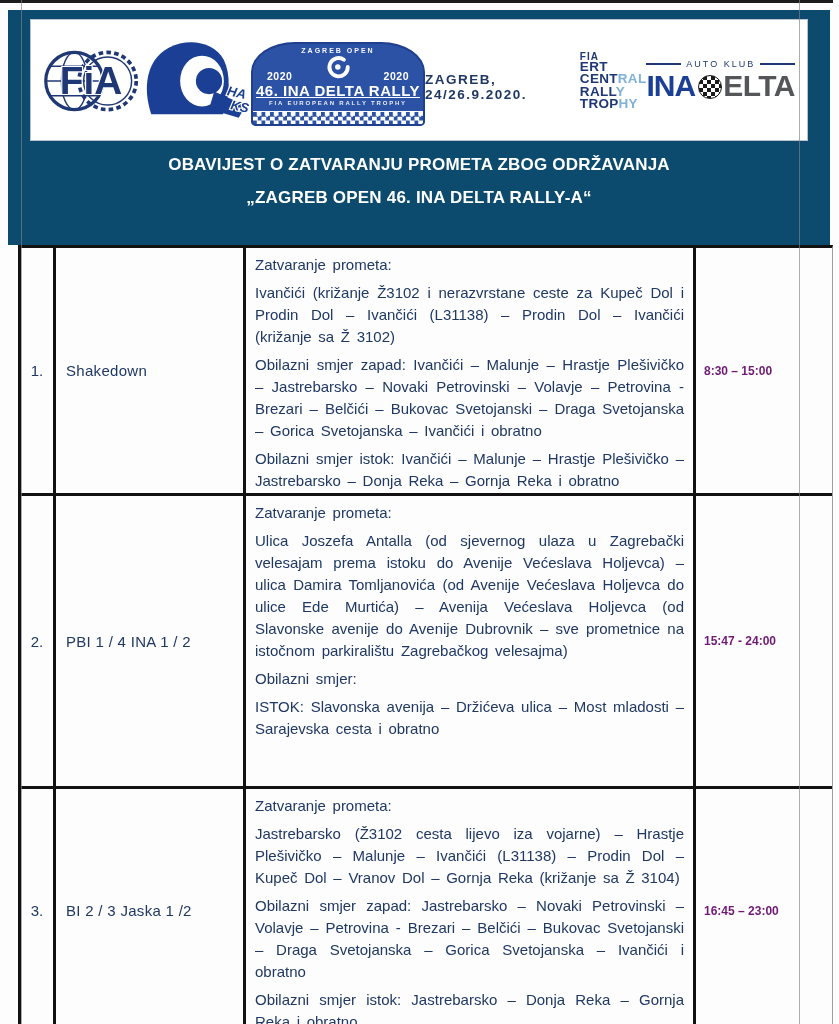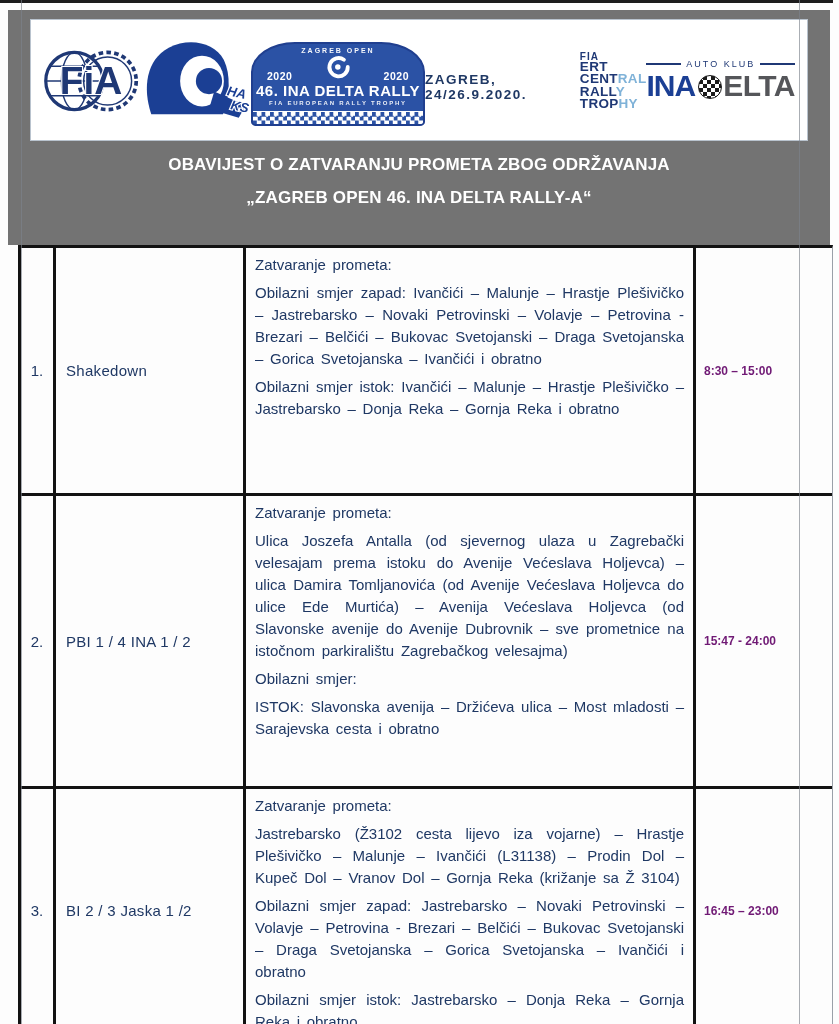--- a/index.html
+++ b/index.html
@@ -11,21 +11,21 @@
   }
   
   .top-rule { position:absolute; top:0; left:0; width:833px; height:3px; background:#1c1c1c; z-index:40; }
   .vline { position:absolute; top:0; bottom:0; width:1px; background:rgba(125,130,140,.65); z-index:60; }
   .vline-left { left:21px; }
   .vline-right { left:799px; }
 
   
   .header-block {
     position:absolute; left:8px; top:10px; width:822px; height:235px;
-    background:#737373; display:flex; flex-direction:column;
+    background:#0c4a6e; display:flex; flex-direction:column;
   }
   .logo-box {
     margin:9px 22px 0 22px; height:122px; background:#fff;
     border:1px solid #b9c3ce;
     display:flex; align-items:center; justify-content:space-between;
     padding:4px 12px 2px 12px;
   }
   .logo-unit { display:flex; flex-direction:column; align-items:center; }
 
   
@@ -36,21 +36,21 @@
   .plate {
     width:200px; height:84px; background:#2b52a5; position:relative;
     border-radius:44px 44px 5px 5px / 30px 30px 4px 4px;
     border:2px solid #203f8f; overflow:hidden; color:#fff; text-align:center;
   }
   .plate-arc { font-size:7px; font-weight:bold; letter-spacing:2px; margin-top:3px; opacity:.95; }
   .plate-year { position:absolute; top:26px; font-size:10.5px; font-weight:bold; letter-spacing:.5px; }
   .plate-year.left { left:14px; }
   .plate-year.right { right:14px; }
   .plate-swirl { height:26px; margin-top:0; }
-  .plate-main { font-size:15px; font-weight:800; letter-spacing:.5px; margin-top:-2px; white-space:nowrap; }
+  .plate-main { font-size:15px; font-weight:800; letter-spacing:.5px; margin-top:-2px; white-space:nowrap;text-decoration:underline; }
   .plate-sub { font-size:6px; letter-spacing:1.8px; font-weight:bold; opacity:.9; margin-top:1px; }
   .plate-checker {
     position:absolute; left:0; right:0; bottom:0; height:13px;
     background:repeating-conic-gradient(#ffffff 0% 25%, #2b52a5 0% 50%) 0 0 / 8.5px 8.5px;
     border-top:1.5px solid #fff;
   }
   .plate-date { margin-top:5px; font-size:13.5px; font-weight:bold; color:#1f3864; letter-spacing:1.5px; font-family:"Liberation Sans", sans-serif; }
 
   
   .ert { line-height:.92; font-weight:800; text-align:left; }
@@ -197,20 +197,21 @@
 
 </div>
 
 <div class="closure-table">
   <div id="rows">
   <div class="trow">
     <div class="cell c-num">1.</div>
     <div class="cell c-stage">Shakedown</div>
     <div class="cell c-desc">
           <p class="para"><span class="lead">Zatvaranje prometa:</span></p>
+          <p class="para">Ivančići (križanje Ž3102 i nerazvrstane ceste za Kupeč Dol i Prodin Dol – Ivančići (L31138) – Prodin Dol – Ivančići (križanje sa Ž 3102)</p>
           <p class="para"><span class="lead">Obilazni smjer zapad:</span> Ivančići – Malunje – Hrastje Plešivičko – Jastrebarsko – Novaki Petrovinski – Volavje – Petrovina - Brezari – Belčići – Bukovac Svetojanski – Draga Svetojanska – Gorica Svetojanska – Ivančići i obratno</p>
           <p class="para"><span class="lead">Obilazni smjer istok:</span> Ivančići – Malunje – Hrastje Plešivičko – Jastrebarsko – Donja Reka – Gornja Reka i obratno</p>
         </div>
     <div class="cell c-time">8:30 – 15:00</div>
     <div class="cell c-edge"></div>
   </div>
 
   <div class="trow">
     <div class="cell c-num">2.</div>
     <div class="cell c-stage">PBI 1 / 4 INA 1 / 2</div>

